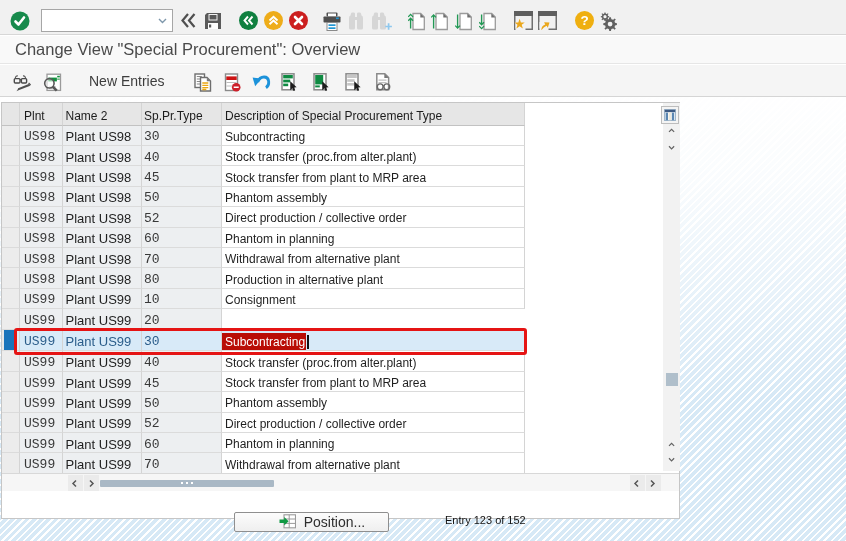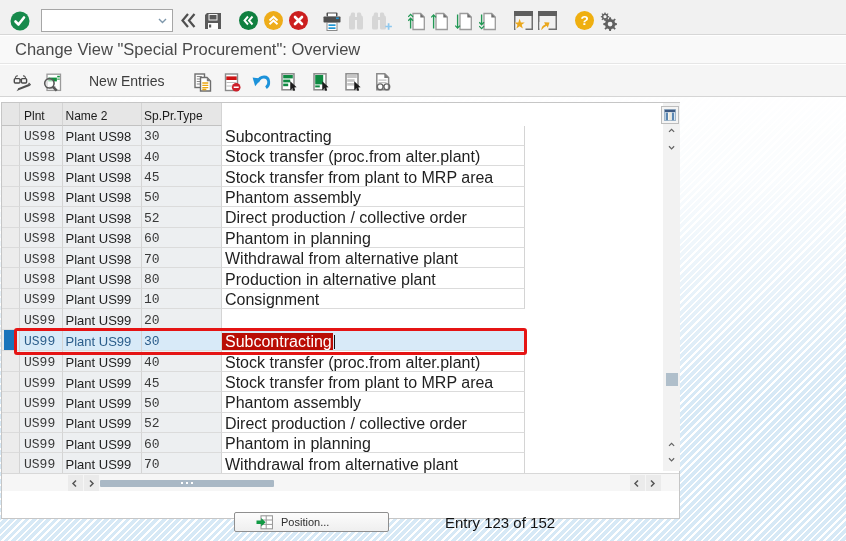--- a/index.html
+++ b/index.html
@@ -37,21 +37,21 @@
   background:#fff; border:1px solid #c6c6c6; }
 
 .trow { display:flex; height:20.42px; }
 .trow .c { border-right:1px solid #d4d4d4; border-bottom:1px solid #dbdbdb;
   font-size:12px; color:#1f1f1f; padding:3px 0 0 3px; display:flex; align-items:center;
   white-space:nowrap; overflow:hidden; }
 .trow .c0 { width:18px; background:#ececec; }
 .trow .c1 { padding-left:4px; width:43px; background:#edeff1; font-family:"Liberation Mono", monospace; font-size:13px; color:#383838;}
 .trow .c2 { padding-left:2.5px; width:79px; background:#edeff1; font-size:13px;}
 .trow .c3 { padding-left:2px; width:80px; background:#edeff1; font-family:"Liberation Mono", monospace; font-size:13px; color:#383838;}
-.trow .c4 { width:303px; background:#ffffff; font-size:16px; }
+.trow .c4 { width:303px; background:#ffffff; font-size:12px; }
 .thead { height:22.5px; }
 .thead .c { padding-top:5px !important; background:#e6e6e6 !important; color:#1c1c1c; border-bottom:1px solid #c2c2c2;
   font-size:12px !important; font-family:"Liberation Sans", sans-serif !important;}
 .sel .c0 { background:linear-gradient(90deg,#e8e8e8 0px,#e8e8e8 2.2px,#1a74bb 2.2px,#1a74bb 13px,#dcedf9 13px); }
 .trow.sel { height:21.9px; }
 .sel .c4 { padding-left:0 !important; }
 .sel .c1, .sel .c2, .sel .c3, .sel .c4 { background:#d8eaf8; color:#2b5d8a; }
 .redbox { position:absolute; left:12px; top:224.5px; width:513px; height:27.5px;
   border:3px solid #e51414; border-radius:3px; z-index:5; }
 .subsel { background:#b90d05; color:#fff; height:17px; display:inline-flex; align-items:center; padding:0 1px 0 3px; }
@@ -69,22 +69,22 @@
   background:#f6f6f6; border-top:1px solid #d8d8d8; }
 .hbtn { position:absolute; top:1px; width:15.5px; height:16.5px; background:#ebebeb; }
 .hthumb { position:absolute; left:98px; top:6px; width:174px; height:7px; background:#a9b8c5; border-radius:1px;}
 .hthumb .dots { position:absolute; left:50%; top:50%; transform:translate(-50%,-50%);
   width:12px; height:2px; display:flex; justify-content:space-between;}
 .hthumb .dots i { width:2px; height:2px; background:#fff; display:block;}
 
 
 .posbtn { position:absolute; left:234px; top:415px; width:155px; height:20px;
   background:linear-gradient(#fcfcfc,#efefef); border:1px solid #8f8f8f; border-radius:2px;
-  display:flex; align-items:center; justify-content:flex-start; padding-left:21px; font-size:11px; color:#2e2e2e; }
-.entrytxt { position:absolute; left:445px; top:417px; font-size:15px; color:#141414; }
+  display:flex; align-items:center; justify-content:center; padding-left:21px; font-size:14px; color:#2e2e2e; }
+.entrytxt { position:absolute; left:445px; top:417px; font-size:11px; color:#141414; }
 </style>
 </head>
 <body>
 <div id="app">
 
   <div class="tb1">
     <span id="ic-enter" class="ico" style="left:10px;top:11px;"><svg width="20" height="20" viewBox="0 0 20 20">
 <circle cx="10" cy="10" r="9.5" fill="#178a4c"></circle>
 <path d="M5.5 10.5 L8.5 13.5 L14 6.5" stroke="#fff" stroke-width="2.6" fill="none" stroke-linecap="round" stroke-linejoin="round"></path>
         </svg></span>
@@ -249,20 +249,21 @@
         </svg></span>
   </div>
 
   <div class="main">
     <div class="tctrl">
       <div class="trow thead">
         <div class="c c0"></div>
           <div class="c c1">Plnt</div>
           <div class="c c2">Name 2</div>
         <div class="c c3">Sp.Pr.Type</div>
+          <div class="c c4">Description of Special Procurement Type</div>
       </div>
       <div id="rows">
           <div class="trow">
             <div class="c c0"></div>
             <div class="c c1">US98</div>
             <div class="c c2">Plant US98</div>
             <div class="c c3">30</div>
             <div class="c c4">Subcontracting</div>
           </div>
           <div class="trow">

